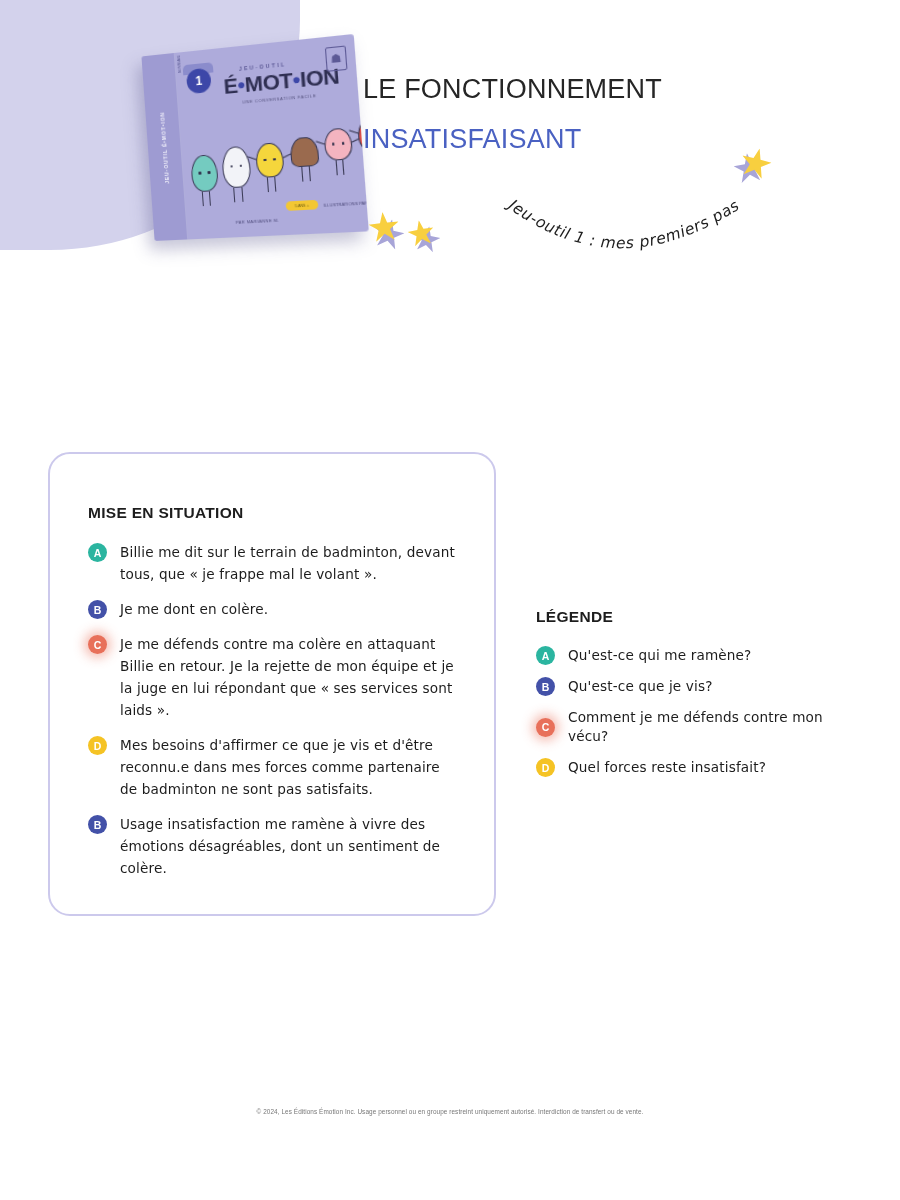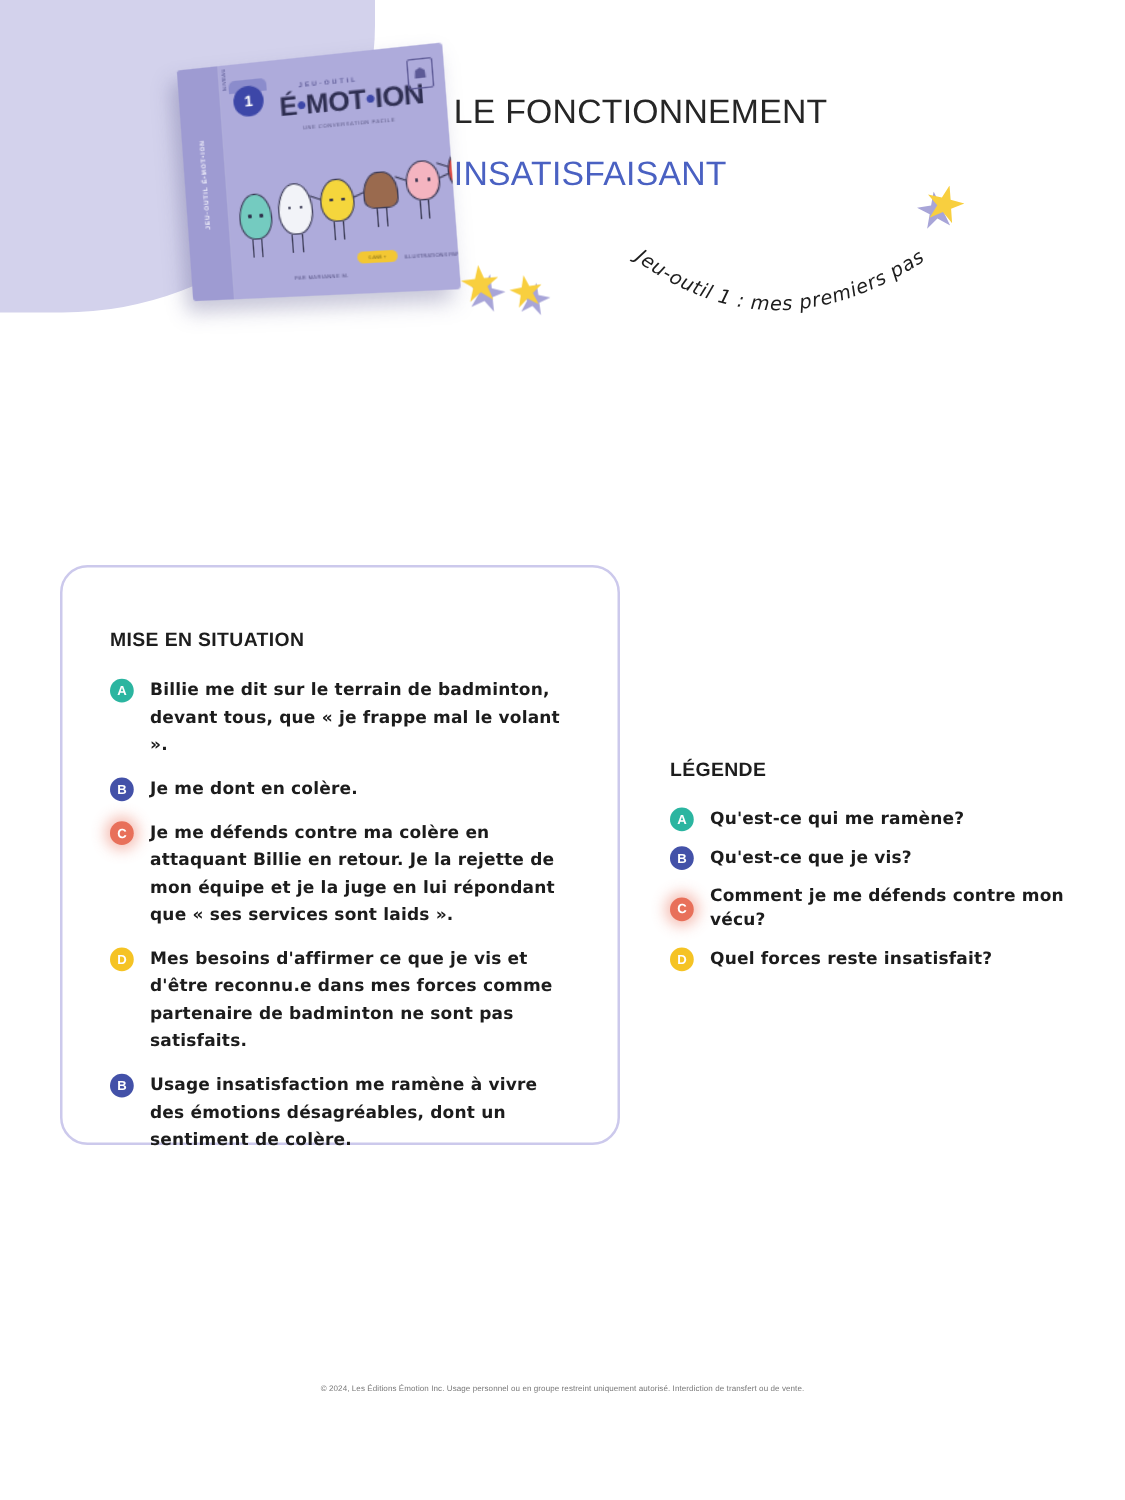--- a/index.html
+++ b/index.html
@@ -285,21 +285,20 @@
   }
   .badge.glow { box-shadow: 0 0 11px 4px rgba(232,112,90,.45); }
 
   .item-text {
     margin-left: 13px;
     font-family: "DejaVu Sans", sans-serif;
     font-size: 13.6px;
     line-height: 1.62;
     color: #1c1c1c;
     letter-spacing: .15px;
-    font-weight: bold;
   }
 
   
   .legend {
     position: absolute;
     left: 536px; top: 588px;
     width: 330px;
     z-index: 2;
     margin-top: 20px;
   }

